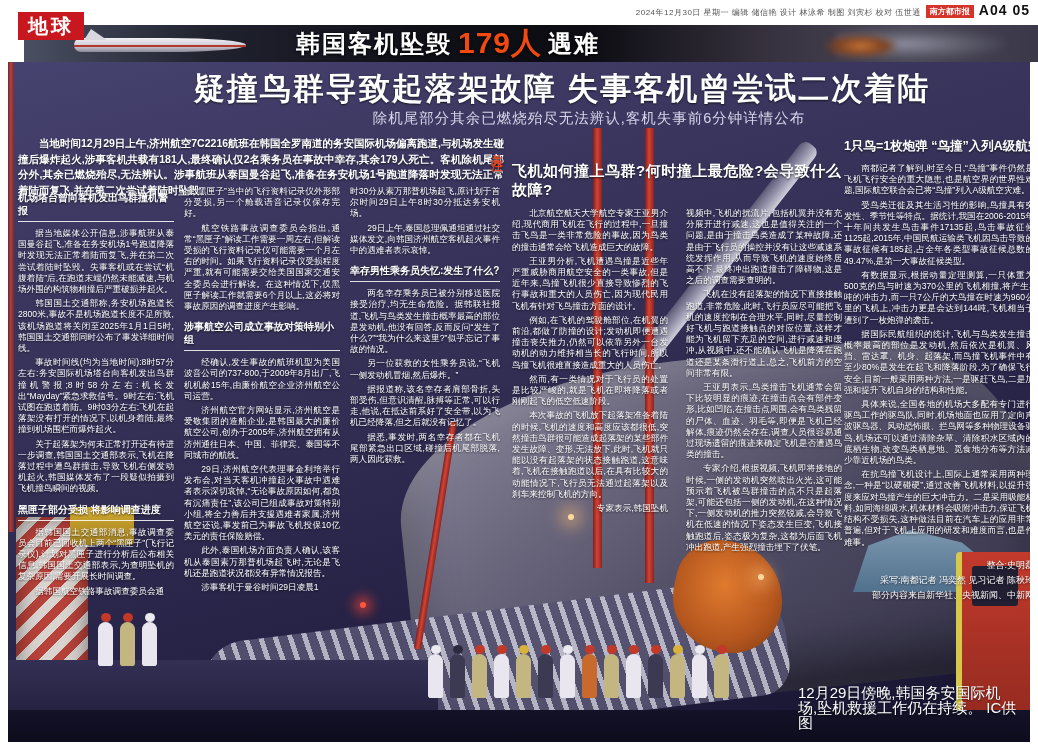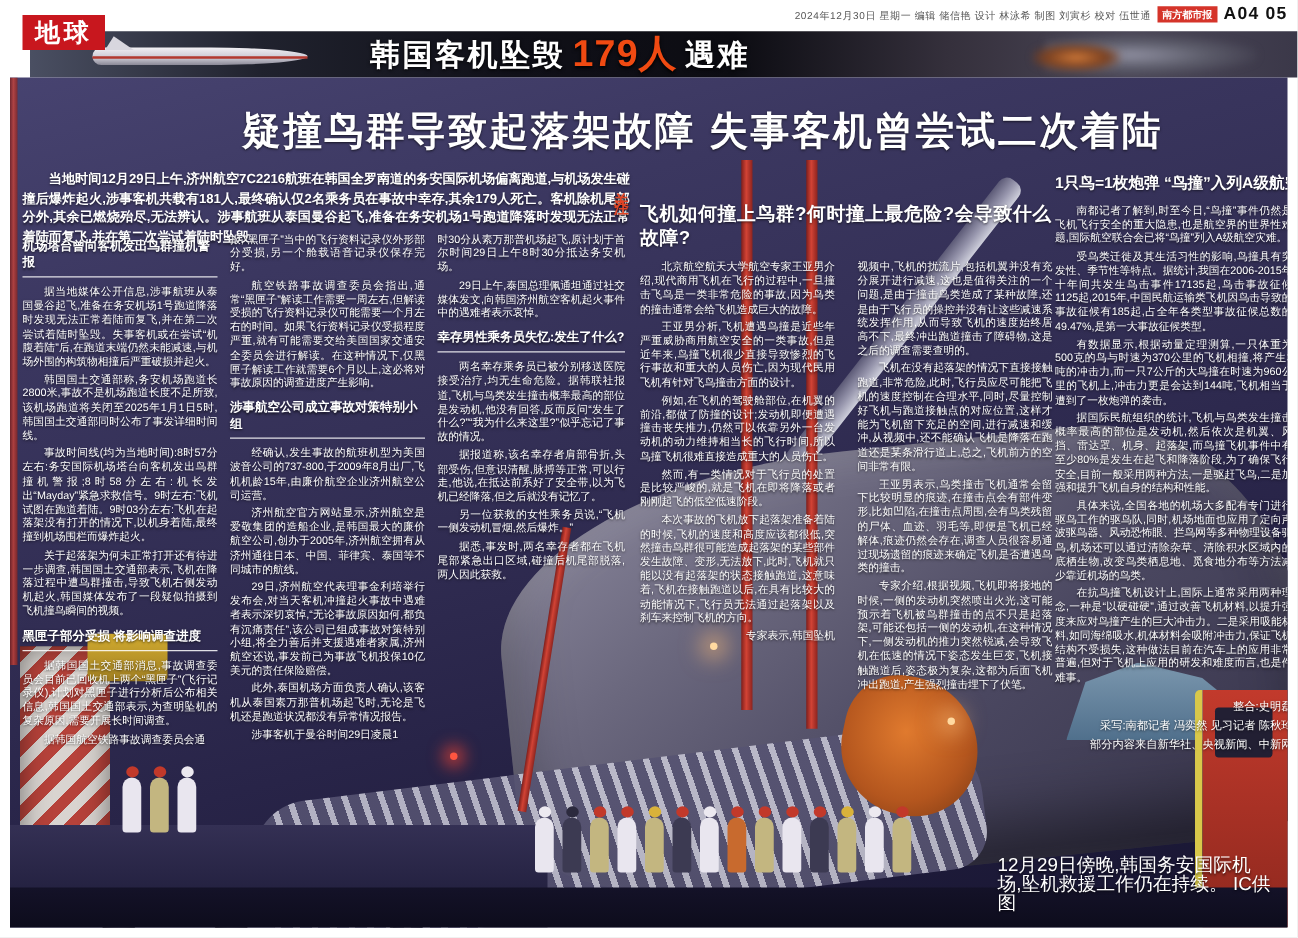--- a/index.html
+++ b/index.html
@@ -58,21 +58,21 @@
   .glow{position:absolute;width:6px;height:6px;border-radius:50%;background:#ffd9a0;box-shadow:0 0 16px 8px rgba(255,190,120,.5);}
   .glow.red{background:#ff5540;box-shadow:0 0 12px 6px rgba(255,70,50,.6);}
   .ground{position:absolute;left:0;top:648px;width:1022px;height:32px;background:linear-gradient(#141228,#0d0c1c);}
   .ppl{position:absolute;display:flex;gap:7px;align-items:flex-end;}
   .fig{width:15px;height:44px;border-radius:8px 8px 3px 3px;position:relative;}
   .fig:before{content:"";position:absolute;top:-9px;left:2.5px;width:10px;height:9px;border-radius:50%;}
   .sw{background:#e9e6ef;} .sk{background:#c3b680;} .sn{background:#3c3a52;} .so{background:#c86a2e;}
   .hr:before{background:#c2392a;} .hw:before{background:#ece9f0;} .hy:before{background:#d9b23a;} .hn:before{background:#2c2a3e;}
   
   .photo .txt{color:#fff;text-shadow:0 1px 2px rgba(0,0,0,.65);}
-  .main-h{position:absolute;left:96px;right:10px;top:22px;text-align:center;font-size:31px;font-weight:bold;letter-spacing:2px;z-index:20;}
+  .main-h{position:absolute;left:96px;right:10px;top:6px;text-align:center;font-size:31px;font-weight:bold;letter-spacing:2px;z-index:20;}
   .sub-h{position:absolute;left:150px;right:10px;top:47px;text-align:center;font-size:14.5px;color:#d9d5ea;letter-spacing:1px;z-index:20;}
   .lead{position:absolute;left:10px;top:74px;width:486px;font-size:10.5px;font-weight:bold;line-height:15.5px;
         text-align:justify;text-indent:2em;z-index:20;}
   .ncol{position:absolute;top:124px;z-index:20;}
   .c1{left:10px;width:156px;} .c2{left:176px;width:156px;} .c3{left:342px;width:150px;}
   .ncol p,.qa p,.rcol p{margin:0 0 3px;font-size:8.6px;line-height:11.2px;text-align:justify;text-indent:2em;}
   p.noind{text-indent:0;}
   .col-h{font-size:10px;font-weight:bold;padding:5px 0 4px;border-bottom:1px solid rgba(255,255,255,.85);margin-bottom:6px;line-height:13px;}
   .qa{position:absolute;left:482px;top:76px;width:352px;z-index:20;}
   .qa-label{position:absolute;left:0;top:6px;width:15px;writing-mode:vertical-rl;font-size:12px;font-weight:bold;color:#e04526;letter-spacing:5px;}
@@ -146,20 +146,21 @@
       <span class="fig sw hw"></span>
       <span class="fig sk hr"></span>
     </div>
     <div class="ppl" style="left:90px;top:560px;">
       <span class="fig sw hr"></span>
       <span class="fig sk hr"></span>
       <span class="fig sw hw"></span>
     </div>
 
     <div class="main-h txt">疑撞鸟群导致起落架故障  失事客机曾尝试二次着陆</div>
+    <div class="sub-h">除机尾部分其余已燃烧殆尽无法辨认,客机失事前6分钟详情公布</div>
 
     <div class="lead txt">当地时间12月29日上午,济州航空7C2216航班在韩国全罗南道的务安国际机场偏离跑道,与机场发生碰撞后爆炸起火,涉事客机共载有181人,最终确认仅2名乘务员在事故中幸存,其余179人死亡。客机除机尾部分外,其余已燃烧殆尽,无法辨认。涉事航班从泰国曼谷起飞,准备在务安机场1号跑道降落时发现无法正常着陆而复飞,并在第二次尝试着陆时坠毁。</div>
 
     <div class="ncol c1 txt">
       <div class="col-h">机场塔台曾向客机发出鸟群撞机警报</div>
       <p>据当地媒体公开信息,涉事航班从泰国曼谷起飞,准备在务安机场1号跑道降落时发现无法正常着陆而复飞,并在第二次尝试着陆时坠毁。失事客机或在尝试“机腹着陆”后,在跑道末端仍然未能减速,与机场外围的构筑物相撞后严重破损并起火。</p>
       <p>韩国国土交通部称,务安机场跑道长2800米,事故不是机场跑道长度不足所致,该机场跑道将关闭至2025年1月1日5时,韩国国土交通部同时公布了事发详细时间线。</p>
       <p>事故时间线(均为当地时间):8时57分左右:务安国际机场塔台向客机发出鸟群撞机警报;8时58分左右:机长发出“Mayday”紧急求救信号。9时左右:飞机试图在跑道着陆。9时03分左右:飞机在起落架没有打开的情况下,以机身着陆,最终撞到机场围栏而爆炸起火。</p>
       <p>关于起落架为何未正常打开还有待进一步调查,韩国国土交通部表示,飞机在降落过程中遭鸟群撞击,导致飞机右侧发动机起火,韩国媒体发布了一段疑似拍摄到飞机撞鸟瞬间的视频。</p>
       <div class="col-h">黑匣子部分受损 将影响调查进度</div>
@@ -176,22 +177,22 @@
       <p>29日,济州航空代表理事金利培举行发布会,对当天客机冲撞起火事故中遇难者表示深切哀悼,“无论事故原因如何,都负有沉痛责任”,该公司已组成事故对策特别小组,将全力善后并支援遇难者家属,济州航空还说,事发前已为事故飞机投保10亿美元的责任保险赔偿。</p>
       <p>此外,泰国机场方面负责人确认,该客机从泰国素万那普机场起飞时,无论是飞机还是跑道状况都没有异常情况报告。</p>
       <p>涉事客机于曼谷时间29日凌晨1</p>
     </div>
 
     <div class="ncol c3 txt">
       <p class="noind">时30分从素万那普机场起飞,原计划于首尔时间29日上午8时30分抵达务安机场。</p>
       <p>29日上午,泰国总理佩通坦通过社交媒体发文,向韩国济州航空客机起火事件中的遇难者表示哀悼。</p>
       <div class="col-h">幸存男性乘务员失忆:发生了什么?</div>
       <p>两名幸存乘务员已被分别移送医院接受治疗,均无生命危险。据韩联社报道,飞机与鸟类发生撞击概率最高的部位是发动机,他没有回答,反而反问“发生了什么?”“我为什么来这里?”似乎忘记了事故的情况。</p>
+      <p>另一位获救的女性乘务员说,“飞机一侧发动机冒烟,然后爆炸。”</p>
       <p>据报道称,该名幸存者肩部骨折,头部受伤,但意识清醒,脉搏等正常,可以行走,他说,在抵达前系好了安全带,以为飞机已经降落,但之后就没有记忆了。</p>
-      <p>另一位获救的女性乘务员说,“飞机一侧发动机冒烟,然后爆炸。”</p>
       <p>据悉,事发时,两名幸存者都在飞机尾部紧急出口区域,碰撞后机尾部脱落,两人因此获救。</p>
     </div>
 
     <div class="qa txt">
       <div class="qa-label">关注</div>
       <div class="qa-head">飞机如何撞上鸟群?何时撞上最危险?会导致什么故障?</div>
       <div class="qa-cols">
         <div class="qa-c">
           <p>北京航空航天大学航空专家王亚男介绍,现代商用飞机在飞行的过程中,一旦撞击飞鸟是一类非常危险的事故,因为鸟类的撞击通常会给飞机造成巨大的故障。</p>
           <p>王亚男分析,飞机遭遇鸟撞是近些年严重威胁商用航空安全的一类事故,但是近年来,鸟撞飞机很少直接导致惨烈的飞行事故和重大的人员伤亡,因为现代民用飞机有针对飞鸟撞击方面的设计。</p>

